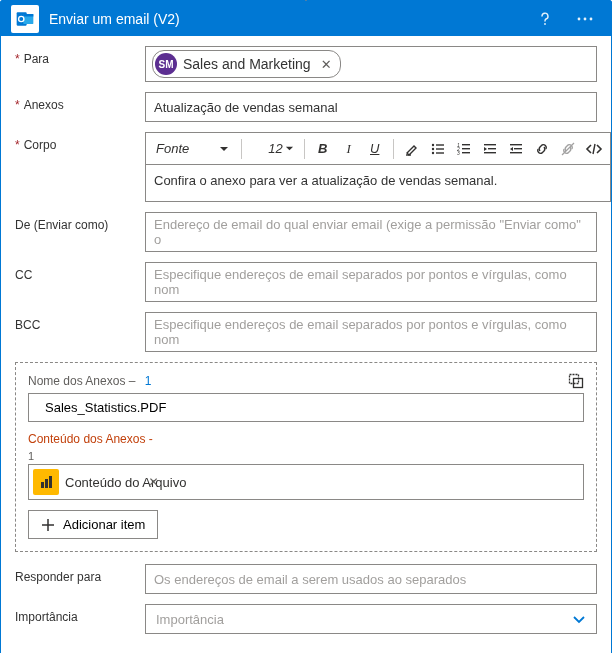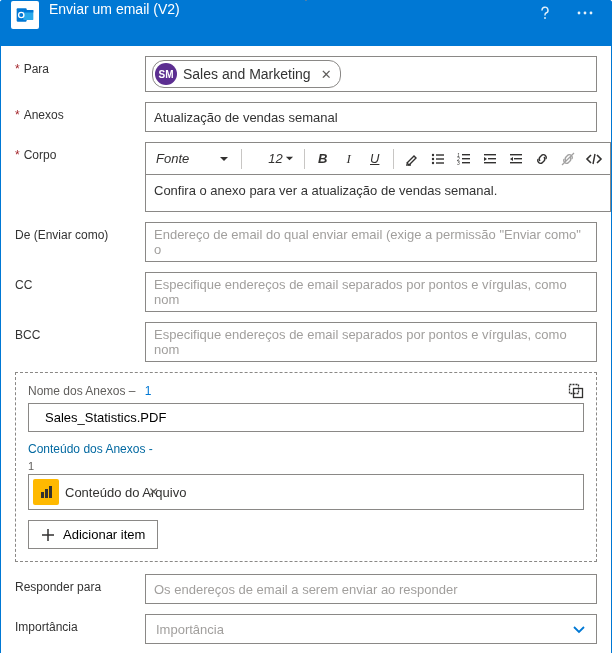--- a/index.html
+++ b/index.html
@@ -14,22 +14,22 @@
     position: absolute;
     top: -9px;
     left: 50%;
     transform: translateX(-50%);
     width: 16px; height: 10px;
   }
   .header {
     background: #0078d4;
     color: #fff;
     display: flex;
-    align-items: flex-start;
-    height: 45px;
+    align-items: center;
+    height: 35px;
     padding: 0 10px;
     gap: 10px;
   }
   .header .app-icon {
     background: #fff;
     width: 28px; height: 28px;
     display: flex; align-items: center; justify-content: center;
     border-radius: 2px;
   }
   .header .title { flex: 1; font-size: 14px; }
@@ -129,21 +129,21 @@
     font-size: 12px; color: #605e5c;
   }
   .attach-label .count { color: #0078d4; margin-left: 6px; }
   .input-line {
     border: 1px solid #8a8886;
     background: #fff;
     padding: 6px 16px;
     font-size: 13px;
     margin-bottom: 10px;
   }
-  .content-label { font-size: 12px; color: #0369a1; margin-bottom: 4px; }
+  .content-label { font-size: 12px; color: #c2410c; margin-bottom: 4px; }
   .token-box {
     border: 1px solid #8a8886;
     background: #fff;
     padding: 4px;
     display: flex;
   }
   .token {
     display: inline-flex;
     align-items: center;
     background: #fff;
@@ -402,21 +402,21 @@
             <line x1="1" y1="7" x2="13" y2="7" stroke="#323130" stroke-width="1.5"></line>
           </svg>
         <span>Adicionar item</span>
       </div>
     </div>
 
     <div class="row">
       <div class="label">Responder para</div>
       <div class="field">
         <div class="textbox placeholder">
-            <span>Os endereços de email a serem enviar ao responder</span>
+            <span>Os endereços de email a serem usados ao separados</span>
           </div>
       </div>
     </div>
 
     <div class="row">
       <div class="label">Importância</div>
       <div class="field">
         <div class="select">
           <span>Importância</span>
           <span class="chevron">

